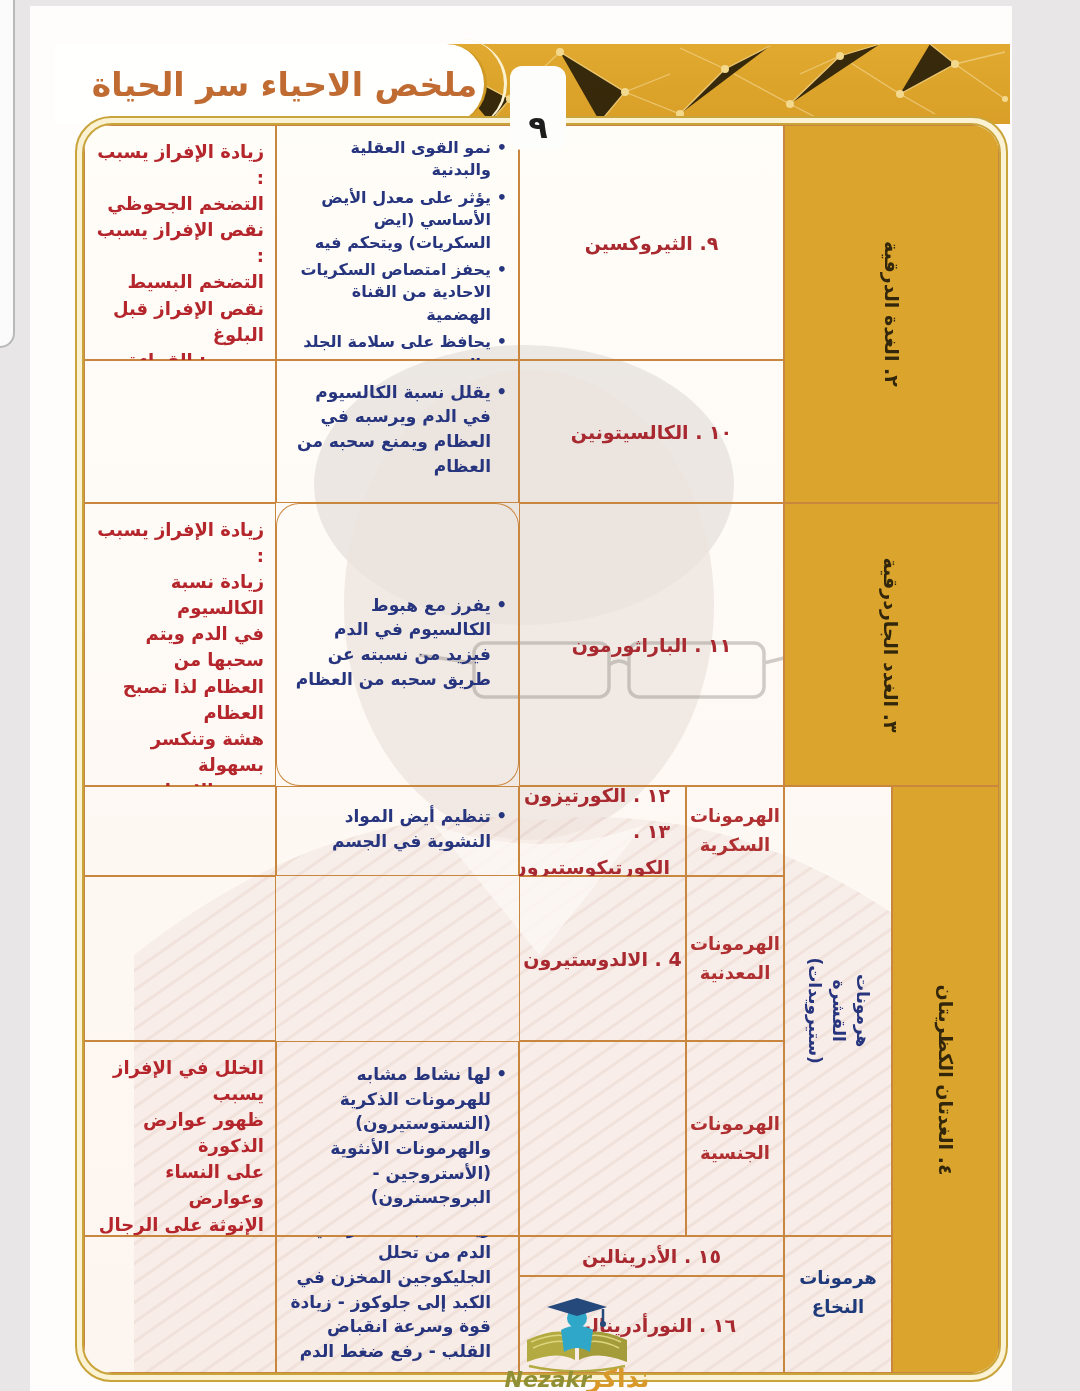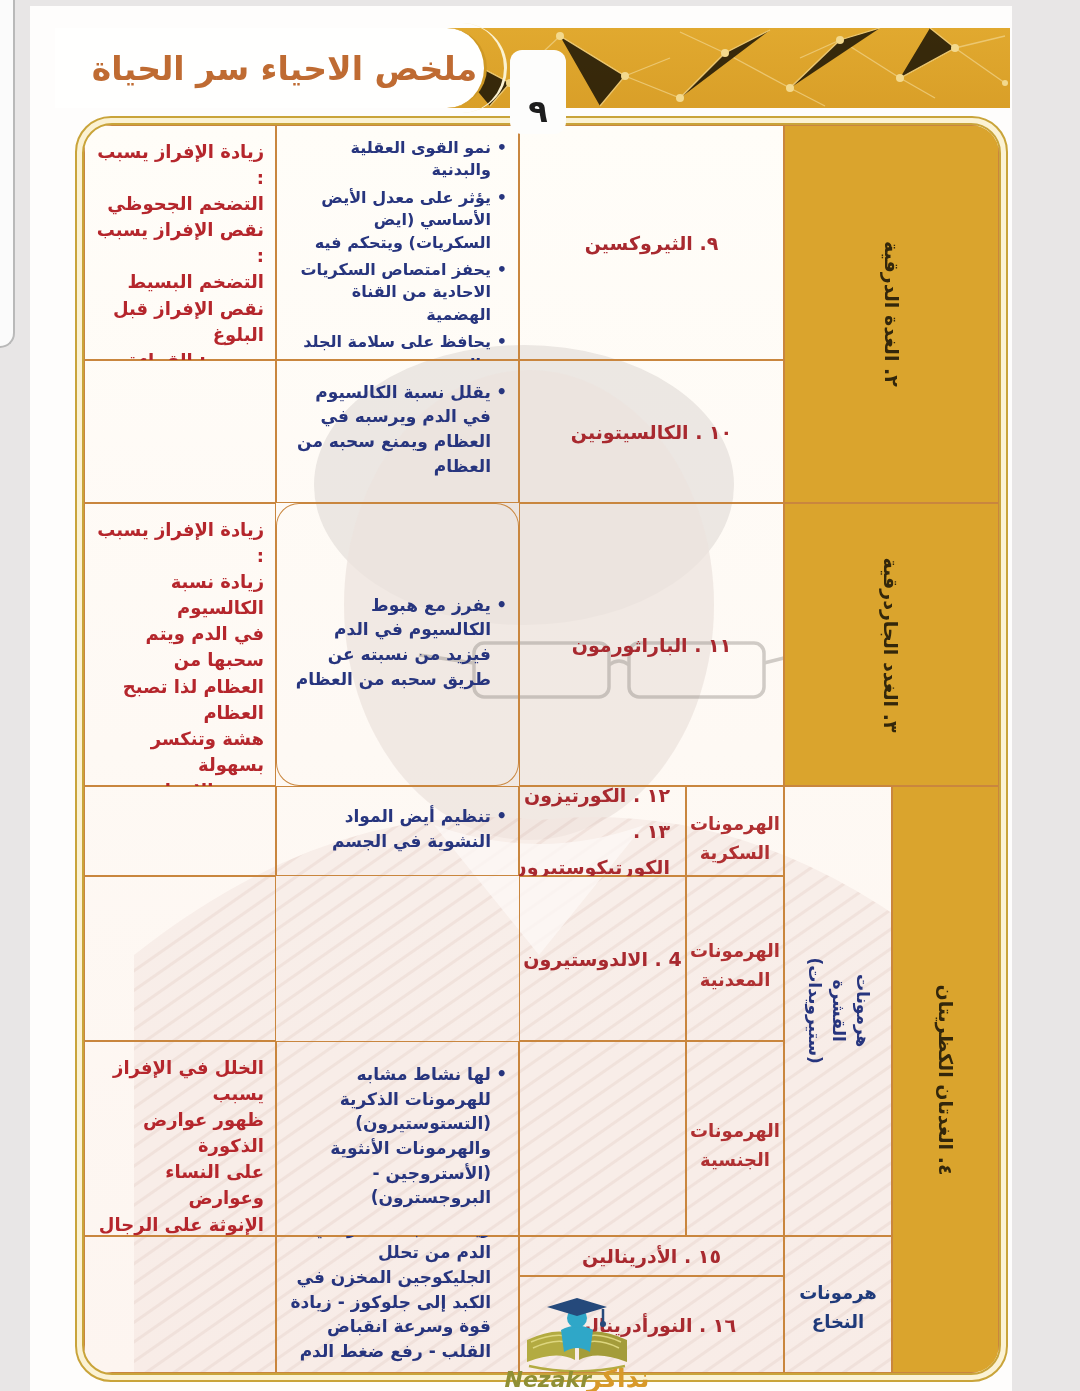--- a/index.html
+++ b/index.html
@@ -18,21 +18,21 @@
   .prev-page-edge {
     position: absolute; left: 0; top: 0;
     width: 15px; height: 348px;
     background: #fbfbfb;
     border-right: 2px solid #b9b9b9;
     border-bottom: 2px solid #b9b9b9;
     border-bottom-right-radius: 16px;
   }
   
   .banner {
-    position: absolute; left: 55px; top: 28px;
+    position: absolute; left: 55px; top: 44px;
     width: 955px; height: 80px;
     background: linear-gradient(180deg, #e1a92f, #d99f28);
     overflow: visible;
   }
   .net-pattern { position: absolute; right: 0; top: 0; width: 640px; height: 80px; }
   .title-arc {
     position: absolute; left: 0; top: -5px;
     width: 452px; height: 90px;
     border-right: 3px solid #fbf2d2;
     border-radius: 0 62px 62px 0;
@@ -149,21 +149,20 @@
   .horm-cell.right .horm-text { text-align: right; padding-right: 16px; line-height: 1.9; }
   
   .cat-cell { display: flex; align-items: center; justify-content: center; }
   .cat-text {
     color: #b03032;
     font-weight: bold;
     font-size: 18px;
     line-height: 1.6;
     text-align: center;
     white-space: pre-line;
-    margin-top: 15px;
   }
   .cat-text.blue { color: #1f3a7a; }
   .medulla-cell { align-items: flex-start; padding-top: 28px; }
   
   .logo {
     position: absolute; left: 492px; top: 1290px;
     width: 170px;
     display: flex; flex-direction: column; align-items: center;
     z-index: 4;
   }

